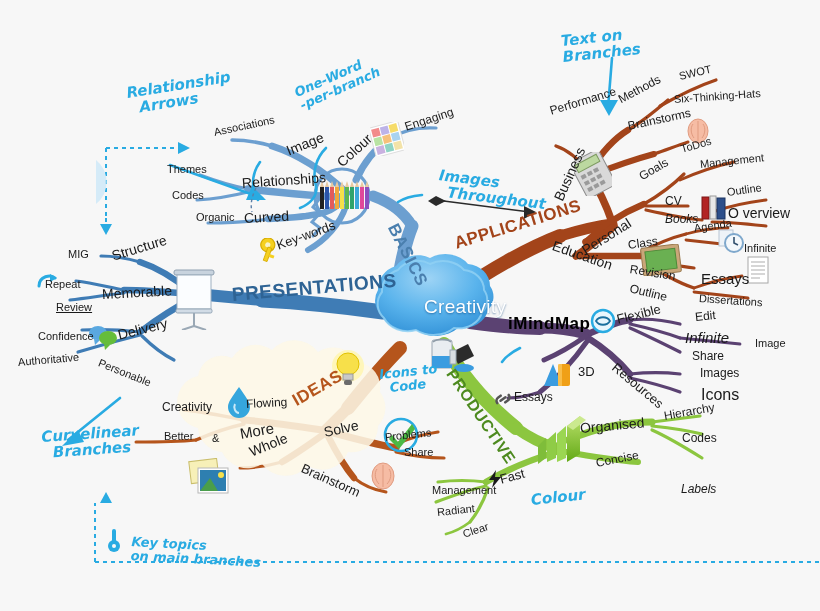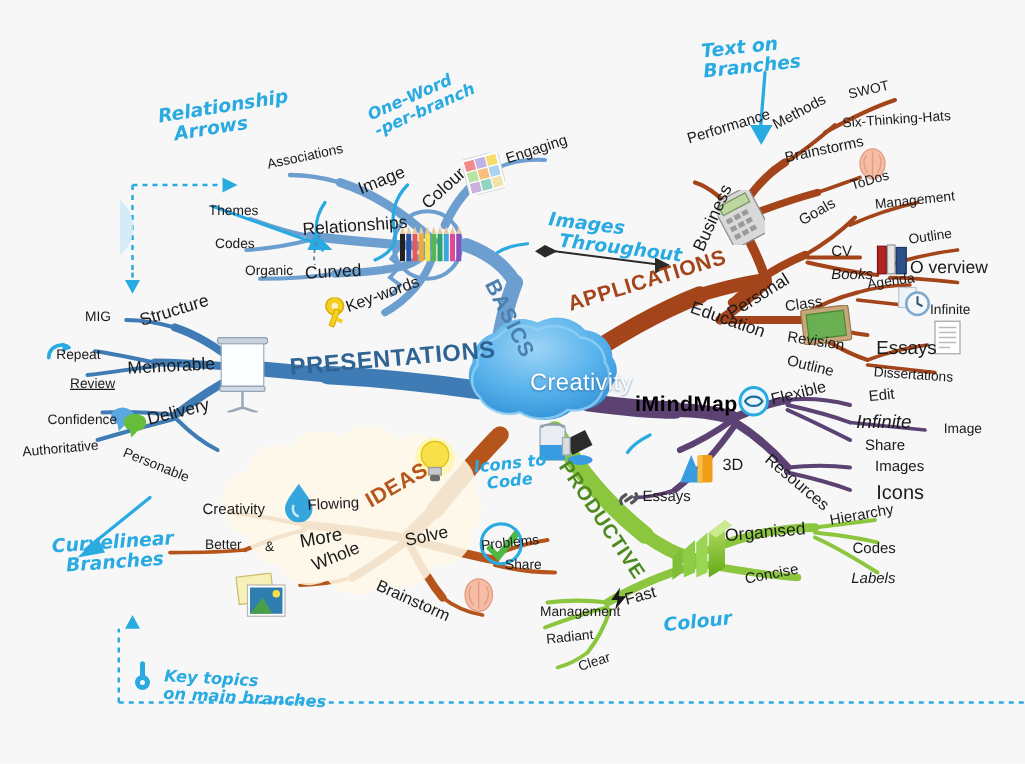--- a/index.html
+++ b/index.html
@@ -524,21 +524,21 @@
   <div class="lbl" style="left:692px;top:349px;font-size:12px;">Share</div>
   <div class="lbl" style="left:614px;top:358px;font-size:13px;transform:rotate(40deg);">Resources</div>
   <div class="lbl" style="left:700px;top:366px;font-size:12px;">Images</div>
   <div class="lbl" style="left:701px;top:386px;font-size:16px;">Icons</div>
   <div class="lbl" style="left:578px;top:364px;font-size:13px;">3D</div>
   <div class="lbl" style="left:514px;top:390px;font-size:12px;">Essays</div>
 
   <div class="lbl" style="left:580px;top:420px;font-size:14px;transform:rotate(-5deg);">Organised</div>
   <div class="lbl" style="left:664px;top:409px;font-size:12px;transform:rotate(-10deg);">Hierarchy</div>
   <div class="lbl" style="left:682px;top:431px;font-size:12px;">Codes</div>
-  <div class="lbl" style="left:681px;top:455px;font-size:12px;font-style:italic;">Labels</div>
+  <div class="lbl" style="left:681px;top:482px;font-size:12px;font-style:italic;">Labels</div>
   <div class="lbl" style="left:596px;top:456px;font-size:12px;transform:rotate(-11deg);">Concise</div>
   <div class="lbl" style="left:500px;top:472px;font-size:13px;transform:rotate(-15deg);">Fast</div>
   <div class="lbl" style="left:432px;top:484px;font-size:11px;">Management</div>
   <div class="lbl" style="left:437px;top:506px;font-size:11px;transform:rotate(-6deg);">Radiant</div>
   <div class="lbl" style="left:463px;top:528px;font-size:11px;transform:rotate(-18deg);">Clear</div>
 
   <div class="lbl" style="left:240px;top:425px;font-size:15px;transform:rotate(-10deg);">More</div>
   <div class="lbl" style="left:162px;top:400px;font-size:12px;">Creativity</div>
   <div class="lbl" style="left:246px;top:397px;font-size:12px;transform:rotate(-3deg);">Flowing</div>
   <div class="lbl" style="left:164px;top:430px;font-size:11px;">Better</div>

